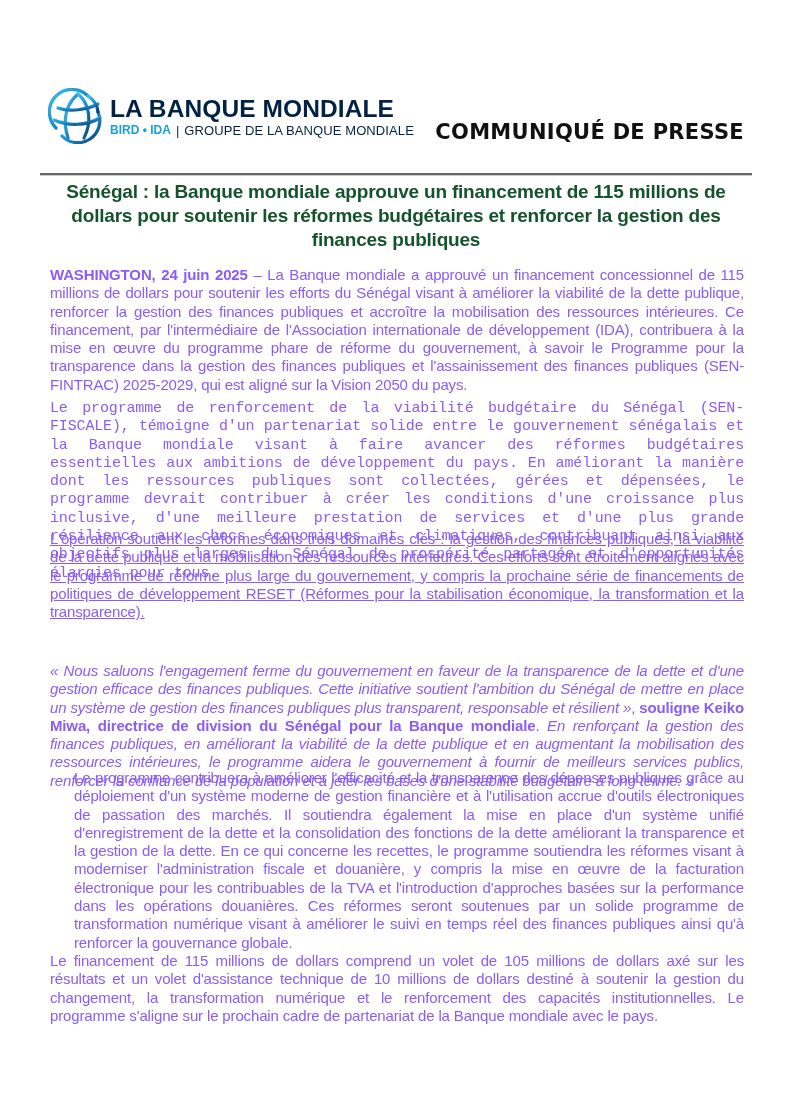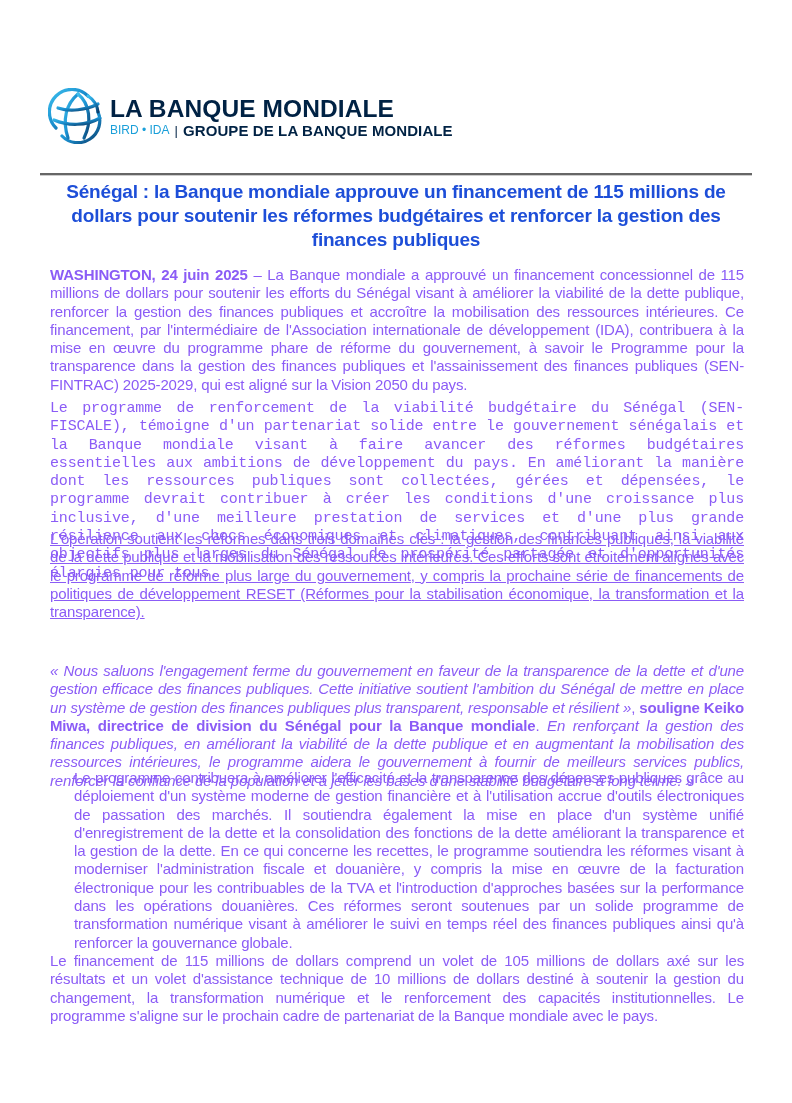--- a/index.html
+++ b/index.html
@@ -5,29 +5,29 @@
   html, body { margin: 0; padding: 0; background: #ffffff; }
   body { width: 792px; height: 1103px; position: relative; overflow: hidden; color: #1a1a1a; }
   .page { position: absolute; left: 0; top: 0; width: 792px; height: 867px; }
 
   
   .logo { position: absolute; left: 48px; top: 86px; height: 60px; display: flex; align-items: center; }
   .globe { width: 56px; height: 56px; }
   .logo-text { margin-left: 6px; display: flex; flex-direction: column; }
   .logo-main { font-family: "Liberation Sans", sans-serif; font-weight: bold; font-size: 24.5px; color: #002244; letter-spacing: 0.1px; line-height: 26px; }
   .logo-sub { display: flex; align-items: center; margin-top: 2px; font-family: "Liberation Sans", sans-serif; font-size: 11px; line-height: 13px; }
-  .logo-sub .bird { color: #1a9fd9; font-weight: normal; font-size: 12px; }
+  .logo-sub .bird { color: #1a9fd9; font-weight: bold; font-size: 12px; }
   .logo-sub .sep { color: #002244; margin: 0 5px; font-size: 13px; }
-  .logo-sub .group { color: #002244; font-weight: bold; font-size: 15px; letter-spacing: 0.1px; }
+  .logo-sub .group { color: #002244; font-weight: normal; font-size: 13px; letter-spacing: 0.1px; }
 
   .press-title { position: absolute; right: 48px; top: 120px; font-family: "DejaVu Sans", sans-serif; font-weight: bold; font-size: 21px; color: #111; letter-spacing: 0.3px; }
 
   .rule { position: absolute; left: 40px; right: 40px; top: 173px; height: 0; border-top: 2px solid #666; border-bottom: 1px solid #ccc; }
 
-  .headline { position: absolute; left: 60px; right: 60px; top: 180px; text-align: center; font-family: "Liberation Sans", sans-serif; font-weight: bold; font-size: 19px; line-height: 24px; color: #1d4ed8; letter-spacing: -0.2px; }
+  .headline { position: absolute; left: 60px; right: 60px; top: 180px; text-align: center; font-family: "Liberation Sans", sans-serif; font-weight: bold; font-size: 19px; line-height: 24px; color: #14532d; letter-spacing: -0.2px; }
 
   .body-text { position: absolute; left: 50px; right: 48px; font-family: "Liberation Sans", sans-serif; font-size: 15px; line-height: 18.3px; color: #8b5cf6; text-align: justify; letter-spacing: -0.15px; }
   .p1 { top: 266px; }
   .p2 { top: 400px; font-family: Liberation Mono, monospace; }
   .p3 { top: 530px; text-decoration: underline; }
   .p4 { top: 630px; margin-top: 32px; }
   .p5 { top: 769px; margin-left: 24px; }
   .p6 { top: 952px; }
   .b { font-weight: bold; }
   .i { font-style: italic; }
@@ -59,20 +59,21 @@
     <div class="logo-text">
       <span class="logo-main">LA BANQUE MONDIALE</span>
       <div class="logo-sub">
         <span class="bird">BIRD • IDA</span>
         <span class="sep">|</span>
         <span class="group">GROUPE DE LA BANQUE MONDIALE</span>
       </div>
     </div>
   </div>
 
+  <div class="press-title">COMMUNIQUÉ DE PRESSE</div>
 
   <div class="rule"></div>
 
   <div class="headline">Sénégal : la Banque mondiale approuve un financement de 115 millions de dollars pour soutenir les réformes budgétaires et renforcer la gestion des finances publiques</div>
 
   <div class="body-text p1"><span class="b">WASHINGTON, 24 juin 2025</span><span> – La Banque mondiale a approuvé un financement concessionnel de 115 millions de dollars pour soutenir les efforts du Sénégal visant à améliorer la viabilité de la dette publique, renforcer la gestion des finances publiques et accroître la mobilisation des ressources intérieures. Ce financement, par l'intermédiaire de l'Association internationale de développement (IDA), contribuera à la mise en œuvre du programme phare de réforme du gouvernement, à savoir le Programme pour la transparence dans la gestion des finances publiques et l'assainissement des finances publiques (SEN-FINTRAC) 2025-2029, qui est aligné sur la Vision 2050 du pays.</span></div>
 
   <div class="body-text p2">Le programme de renforcement de la viabilité budgétaire du Sénégal (SEN-FISCALE), témoigne d'un partenariat solide entre le gouvernement sénégalais et la Banque mondiale visant à faire avancer des réformes budgétaires essentielles aux ambitions de développement du pays. En améliorant la manière dont les ressources publiques sont collectées, gérées et dépensées, le programme devrait contribuer à créer les conditions d'une croissance plus inclusive, d'une meilleure prestation de services et d'une plus grande résilience aux chocs économiques et climatiques, contribuant ainsi aux objectifs plus larges du Sénégal de prospérité partagée et d'opportunités élargies pour tous.</div>
 
   <div class="body-text p3">L'opération soutient les réformes dans trois domaines clés : la gestion des finances publiques, la viabilité de la dette publique et la mobilisation des ressources intérieures. Ces efforts sont étroitement alignés avec le programme de réforme plus large du gouvernement, y compris la prochaine série de financements de politiques de développement RESET (Réformes pour la stabilisation économique, la transformation et la transparence).</div>

